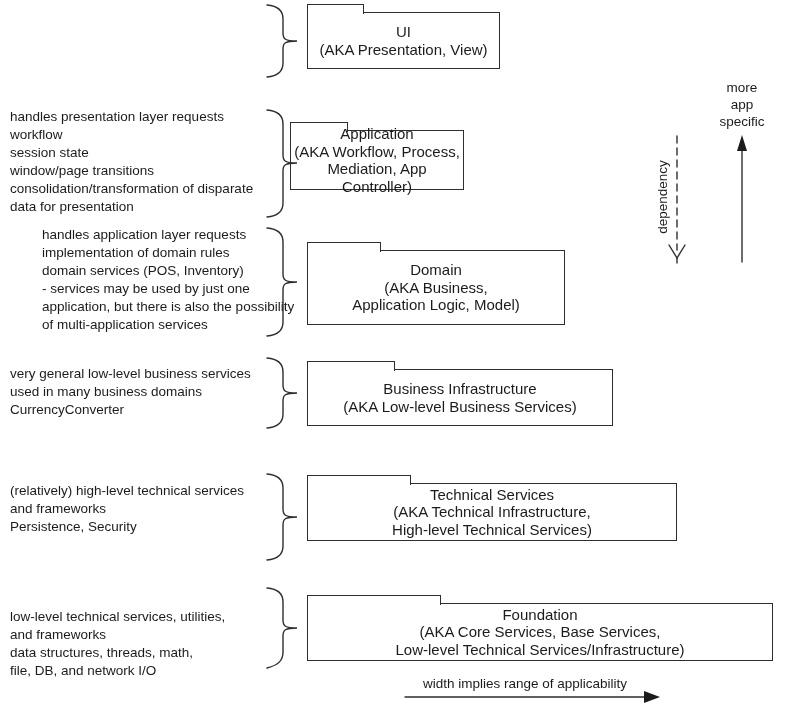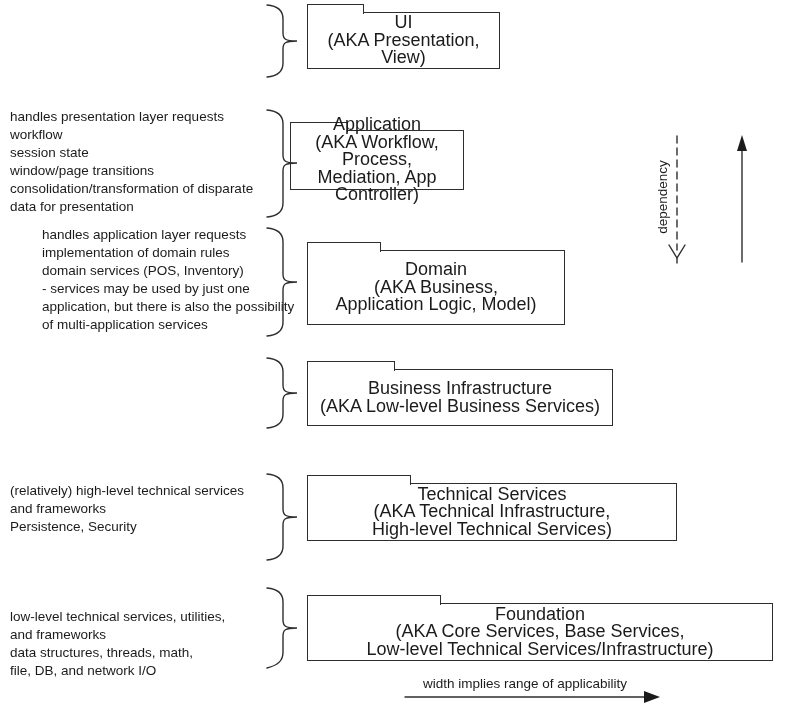--- a/index.html
+++ b/index.html
@@ -40,21 +40,21 @@
     border-bottom: none;
     background: #ffffff;
   }
   .pkg-body {
     position: absolute;
     inset: 0;
     display: flex;
     align-items: center;
     justify-content: center;
     text-align: center;
-    font-size: 18px;
+    font-size: 15px;
     line-height: 17.5px;
     white-space: pre-line;
   }
   .svg-overlay {
     position: absolute;
     left: 0;
     top: 0;
     width: 791px;
     height: 714px;
     pointer-events: none;
@@ -84,20 +84,23 @@
 consolidation/transformation of disparate
 data for presentation</div>
 
   <div class="desc" style="top:226px;margin-left:32px;">handles application layer requests
 implementation of domain rules
 domain services (POS, Inventory)
 - services may be used by just one
 application, but there is also the possibility
 of multi-application services</div>
 
+  <div class="desc" style="top:365px;">very general low-level business services
+used in many business domains
+CurrencyConverter</div>
 
   <div class="desc" style="top:482px;">(relatively) high-level technical services
 and frameworks
 Persistence, Security</div>
 
   <div class="desc" style="top:608px;">low-level technical services, utilities,
 and frameworks
 data structures, threads, math,
 file, DB, and network I/O</div>
 
@@ -155,18 +158,21 @@
 
       <line x1="677" y1="136" x2="677" y2="250" stroke-dasharray="7,5"></line>
       <polyline points="669,245 677,258 685,245"></polyline>
       <line x1="677" y1="258" x2="677" y2="263"></line>
 
       <line x1="405" y1="697" x2="645" y2="697"></line>
       <polygon points="660,697 644,691 644,703" fill="#1b1b1b" stroke="none"></polygon>
     </g>
   </svg>
 
+  <div class="note note-center" style="left:705px; top:79px; width:74px;">more
+app
+specific</div>
 
   <div class="note rotated" style="left:618px; top:188px; width:90px; height:18px; text-align:center;">dependency</div>
 
   <div class="note note-center" style="left:402px; top:675px; width:246px;">width implies  range of applicability</div>
 
 </div>
 
 </body></html>

